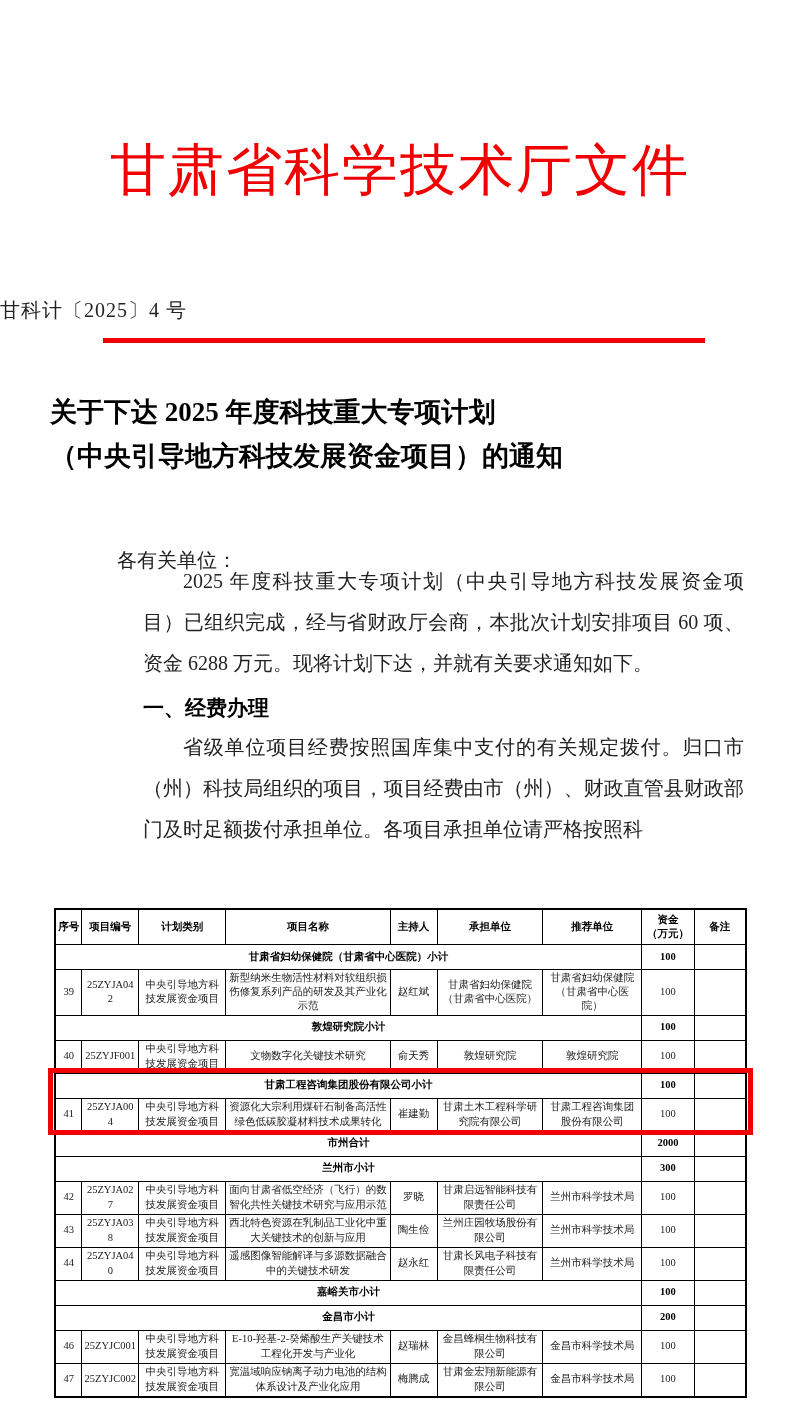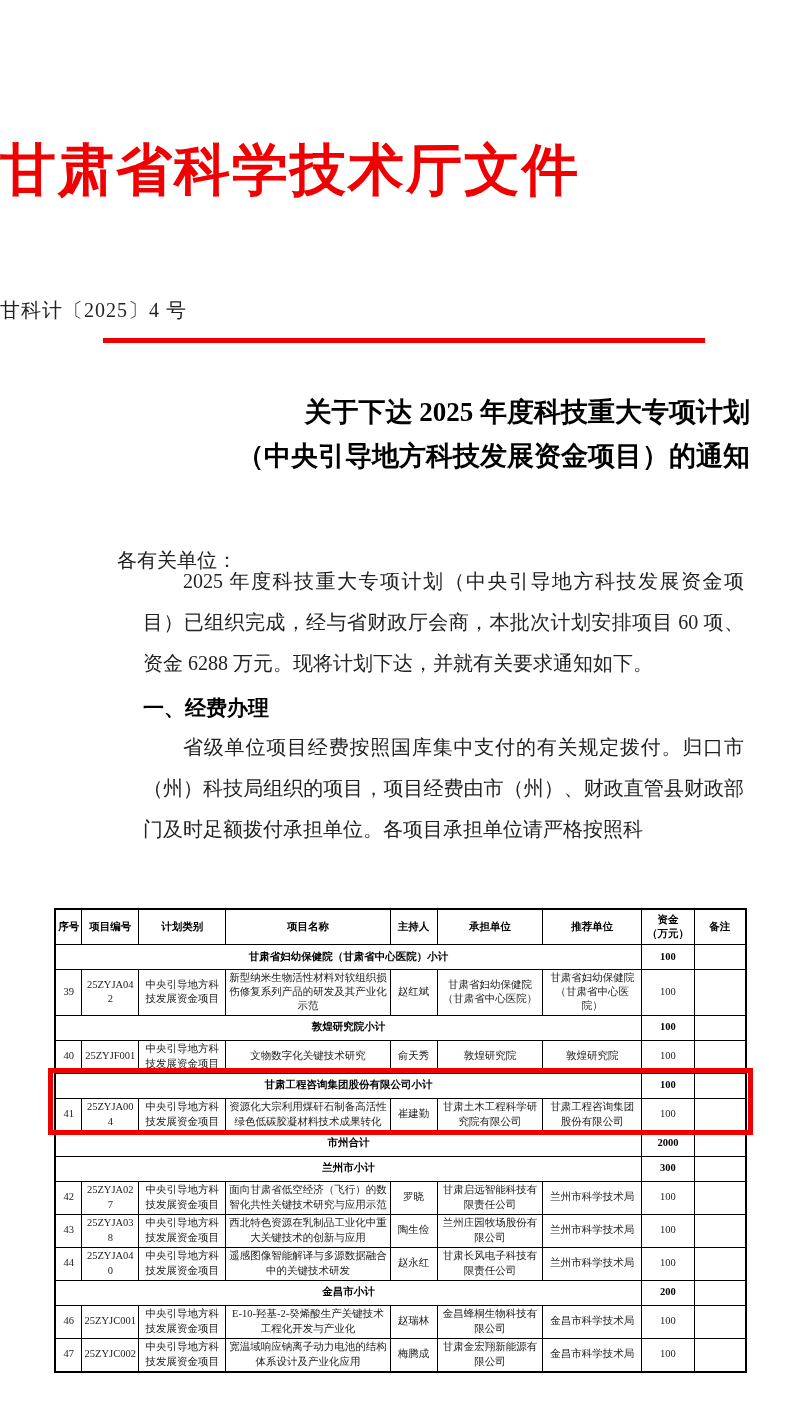--- a/index.html
+++ b/index.html
@@ -1,34 +1,34 @@
 <!DOCTYPE html>
 <html style="--red: #f00000;"><head>
 <meta charset="utf-8">
 <style>
   html,body{margin:0;padding:0;background:#ffffff;}
   .page{
     position:relative;width:800px;height:1420px;background:#fff;overflow:hidden;
     font-family:"Liberation Serif","DejaVu Serif",serif;color:#111;
   }
   .agency-title{
-    position:absolute;top:133px;left:0;width:100%;
-    color:var(--red,#f00000);font-size:56px;font-weight:700;letter-spacing:2px;
+    position:absolute;top:133px;left:0;width:100%;text-align:center;
+    color:var(--red,#f00000);font-size:56px;font-weight:400;letter-spacing:2px;
     font-family:"Liberation Serif","DejaVu Serif",serif;white-space:nowrap;
   }
   .doc-number{
     position:absolute;top:297px;left:0;width:100%;text-align:left;
     font-size:20px;letter-spacing:1px;color:#222;
   }
   .red-line{
     position:absolute;top:338px;left:103px;width:602px;height:5px;
     background:var(--red,#f00000);
   }
   .notice-title{
-    position:absolute;top:390px;left:50px;width:700px;text-align:right;
+    position:absolute;top:390px;left:50px;width:700px;text-align:left;
     font-size:27px;font-weight:bold;line-height:44px;color:#000;
   }
   .salutation{
     position:absolute;top:534px;left:117px;width:600px;
     font-size:20px;color:#222;margin-top:13px;
   }
   .body-para{
     position:absolute;left:103px;width:601px;font-size:20px;line-height:41px;
     text-align:justify;text-indent:2em;color:#222;margin-left:40px;
   }
@@ -192,20 +192,25 @@
             <td>25ZYJA040</td>
             <td>中央引导地方科技发展资金项目</td>
             <td>遥感图像智能解译与多源数据融合中的关键技术研发</td>
             <td>赵永红</td>
             <td>甘肃长风电子科技有限责任公司</td>
             <td>兰州市科学技术局</td>
             <td>100</td>
             <td></td>
           </tr>
           <tr class="summary">
+            <td colspan="7">嘉峪关市小计</td>
+            <td>100</td>
+            <td></td>
+          </tr>
+          <tr class="summary">
             <td colspan="7">金昌市小计</td>
             <td>200</td>
             <td></td>
           </tr>
           <tr class="item">
             <td>46</td>
             <td>25ZYJC001</td>
             <td>中央引导地方科技发展资金项目</td>
             <td>E-10-羟基-2-癸烯酸生产关键技术工程化开发与产业化</td>
             <td>赵瑞林</td>

